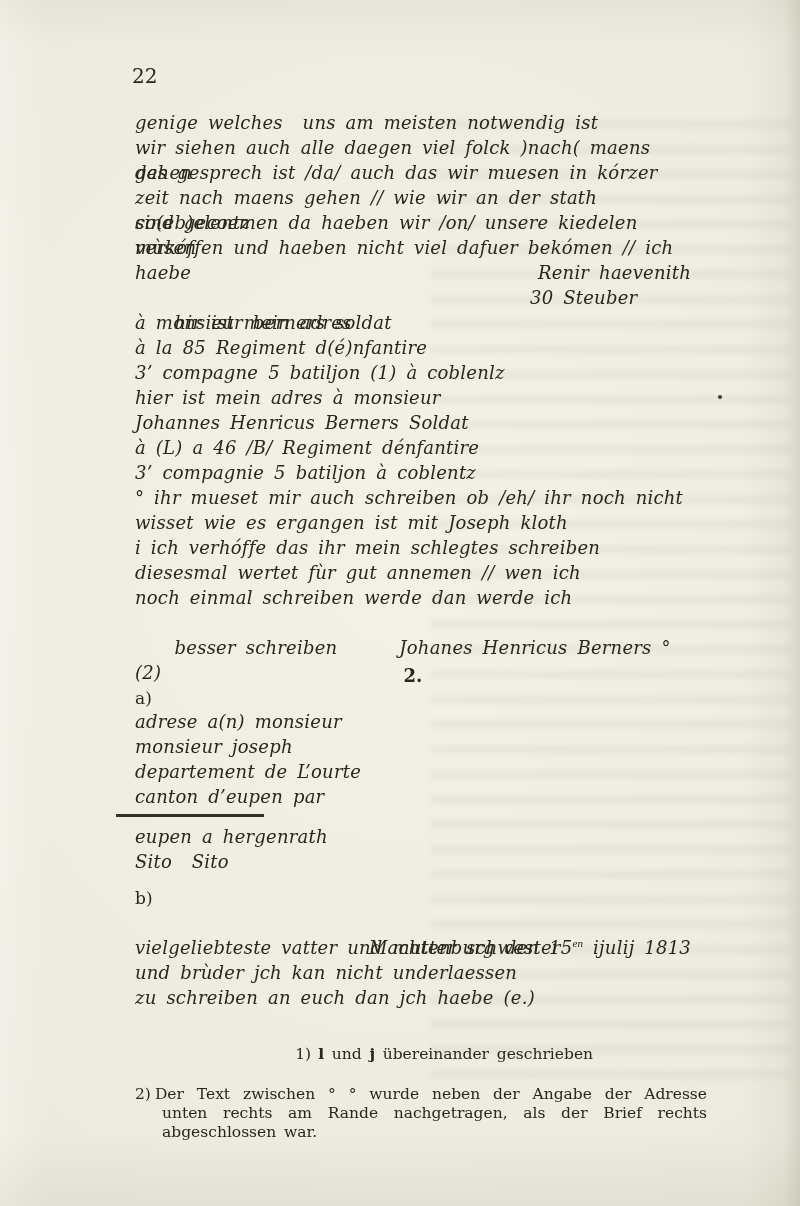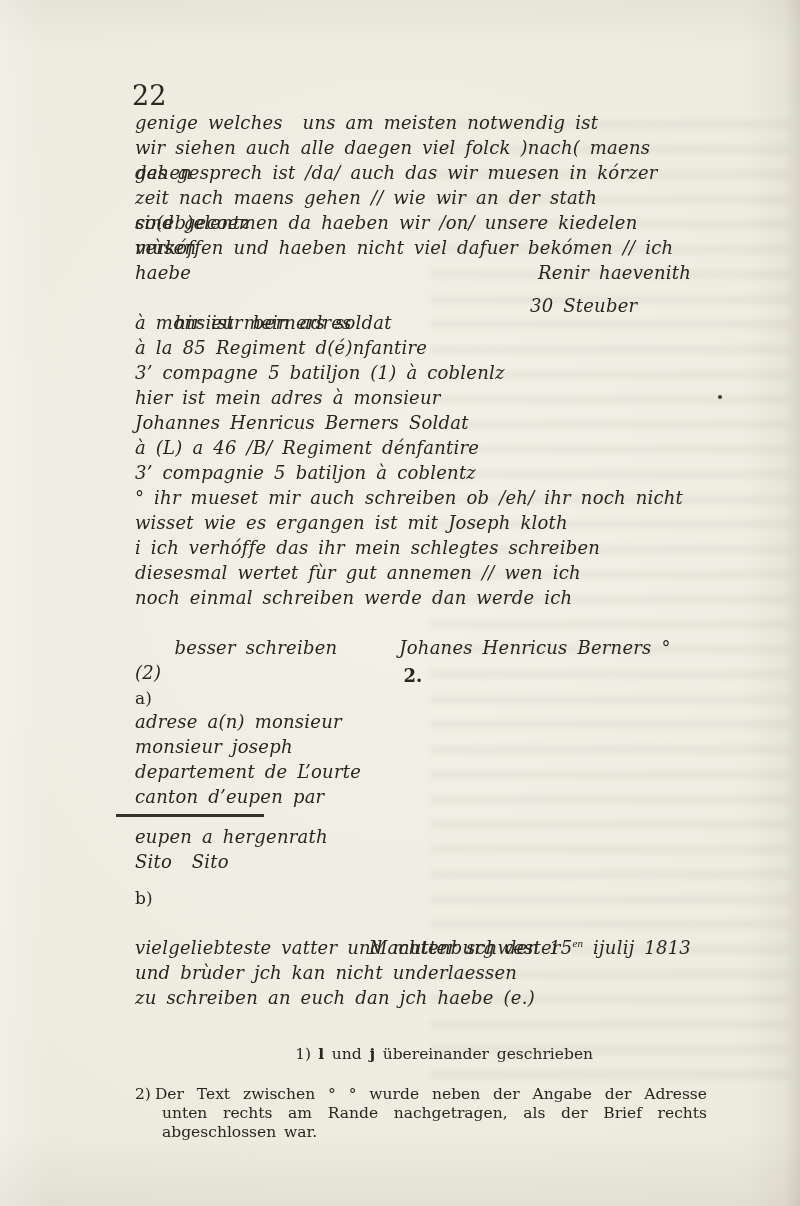--- a/index.html
+++ b/index.html
@@ -32,39 +32,39 @@
       rgba(112,104,84,0.055) 0px, rgba(112,104,84,0.055) 9px,
       rgba(112,104,84,0) 9px, rgba(112,104,84,0) 25px);
     filter: blur(2.5px);
     pointer-events:none;
   }
   .speck {
     position:absolute; left:718px; top:395px; width:4px; height:4px;
     background:#3c382e; border-radius:50%;
   }
   .pageno {
-    position:absolute; left:132px; top:80px;
-    font-size:27px; color:var(--ink);
+    position:absolute; left:132px; top:64px;
+    font-size:20px; color:var(--ink);
   }
   .column {
     position:absolute; left:135px; top:110px; width:556px;
   }
   .ln {
     font-style: italic;
     font-size: 18px;
     line-height: 25px;
     height: 25px;
     white-space: pre-wrap;
     word-spacing: 0.22em;
     letter-spacing: 0.012em;
     color: var(--ink);
     position: relative;
   }
   .ln.right { text-align: right; }
-  .amount { position:absolute; left:395px; top:8px; }
+  .amount { position:absolute; left:395px; top:0; }
   .gap2 { margin-left:62px; }
   .heading2 {
     margin-top:30px;
     font-style:normal; font-weight:bold;
     font-size:18px; line-height:22px; height:22px;
     text-align:center;
   }
   .sublabel {
     font-style:normal; font-size:17px; line-height:22px; height:22px;
     white-space:pre-wrap;

